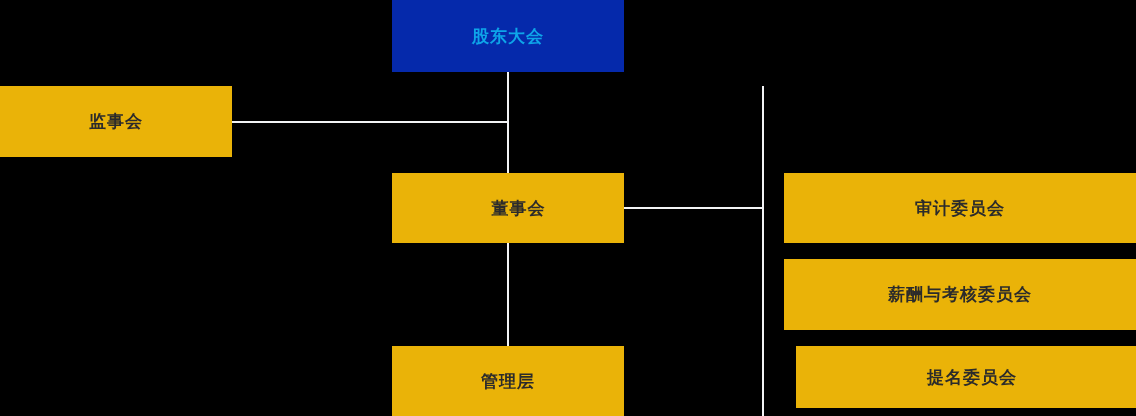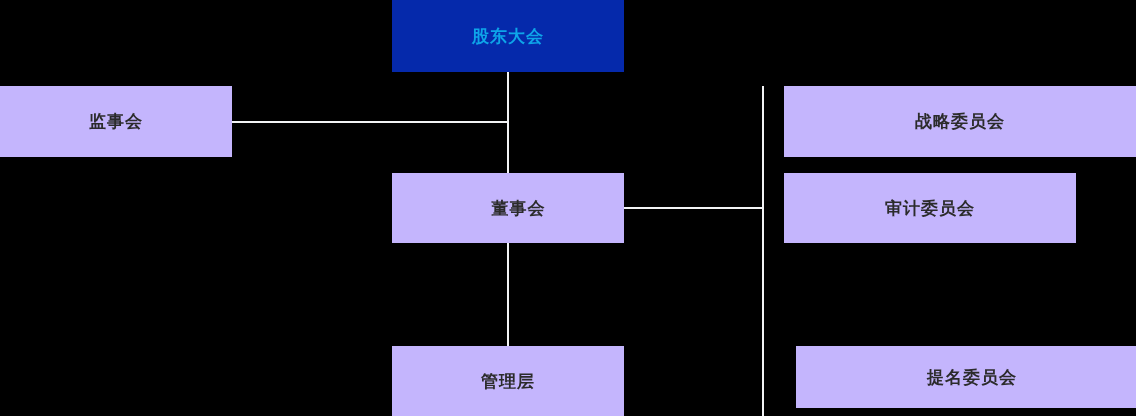--- a/index.html
+++ b/index.html
@@ -23,42 +23,42 @@
     align-items: center;
     justify-content: center;
     box-sizing: border-box;
     font-size: 17px;
     font-weight: bold;
     letter-spacing: 1px;
     line-height: 1;
     white-space: nowrap;
   }
   .node-light {
-    background: #c4b5fd;
+    background: #eab308;
     color: #2b2b2b;
   }
   .node-root {
     background: #0529ab;
     color: #0ea5e9;
   }
   .connector {
     position: absolute;
     background: #f2f3f5;
   }
   .conn-v { width: 2px; }
   .conn-h { height: 2px; }
 
   
   #node-shareholders { left: 392px; top: 0px;   width: 232px; height: 72px; }
   #node-supervisors  { left: 0px;   top: 86px;  width: 232px; height: 71px; }
   #node-board        { left: 392px; top: 173px; width: 232px; height: 70px; padding-left: 21px; }
   #node-management   { left: 392px; top: 346px; width: 232px; height: 70px; text-align: center; }
 
   #node-committee-0  { left: 784px; top: 86px;  width: 352px; height: 71px; }
-  #node-committee-1  { left: 784px; top: 173px; width: 292px; height: 70px; }
+  #node-committee-1  { left: 784px; top: 173px; width: 352px; height: 70px; }
   #node-committee-2  { left: 784px; top: 259px; width: 352px; height: 71px; }
   #node-committee-3  { left: 784px; top: 346px; width: 352px; height: 62px; margin-left: 12px; }
 
   
   
   #conn-shareholders-board  { left: 507px; top: 72px;  height: 101px; }
   
   #conn-board-management    { left: 507px; top: 243px; height: 103px; }
   
   #conn-supervisors-spine   { left: 232px; top: 121px; width: 277px; }
@@ -87,26 +87,26 @@
   </div>
 
   <div class="node node-light" id="node-board">
     <span>董事会</span>
   </div>
 
   <div class="node node-light" id="node-management">
     <span>管理层</span>
   </div>
 
-  <div class="node node-light" id="node-committee-0">
-    <span>战略委员会</span>
-  </div>
 
   <div class="node node-light" id="node-committee-1">
     <span>审计委员会</span>
   </div>
 
+  <div class="node node-light" id="node-committee-2">
+    <span>薪酬与考核委员会</span>
+  </div>
 
   <div class="node node-light" id="node-committee-3">
     <span>提名委员会</span>
   </div>
 
 </div>
 
 </body></html>

